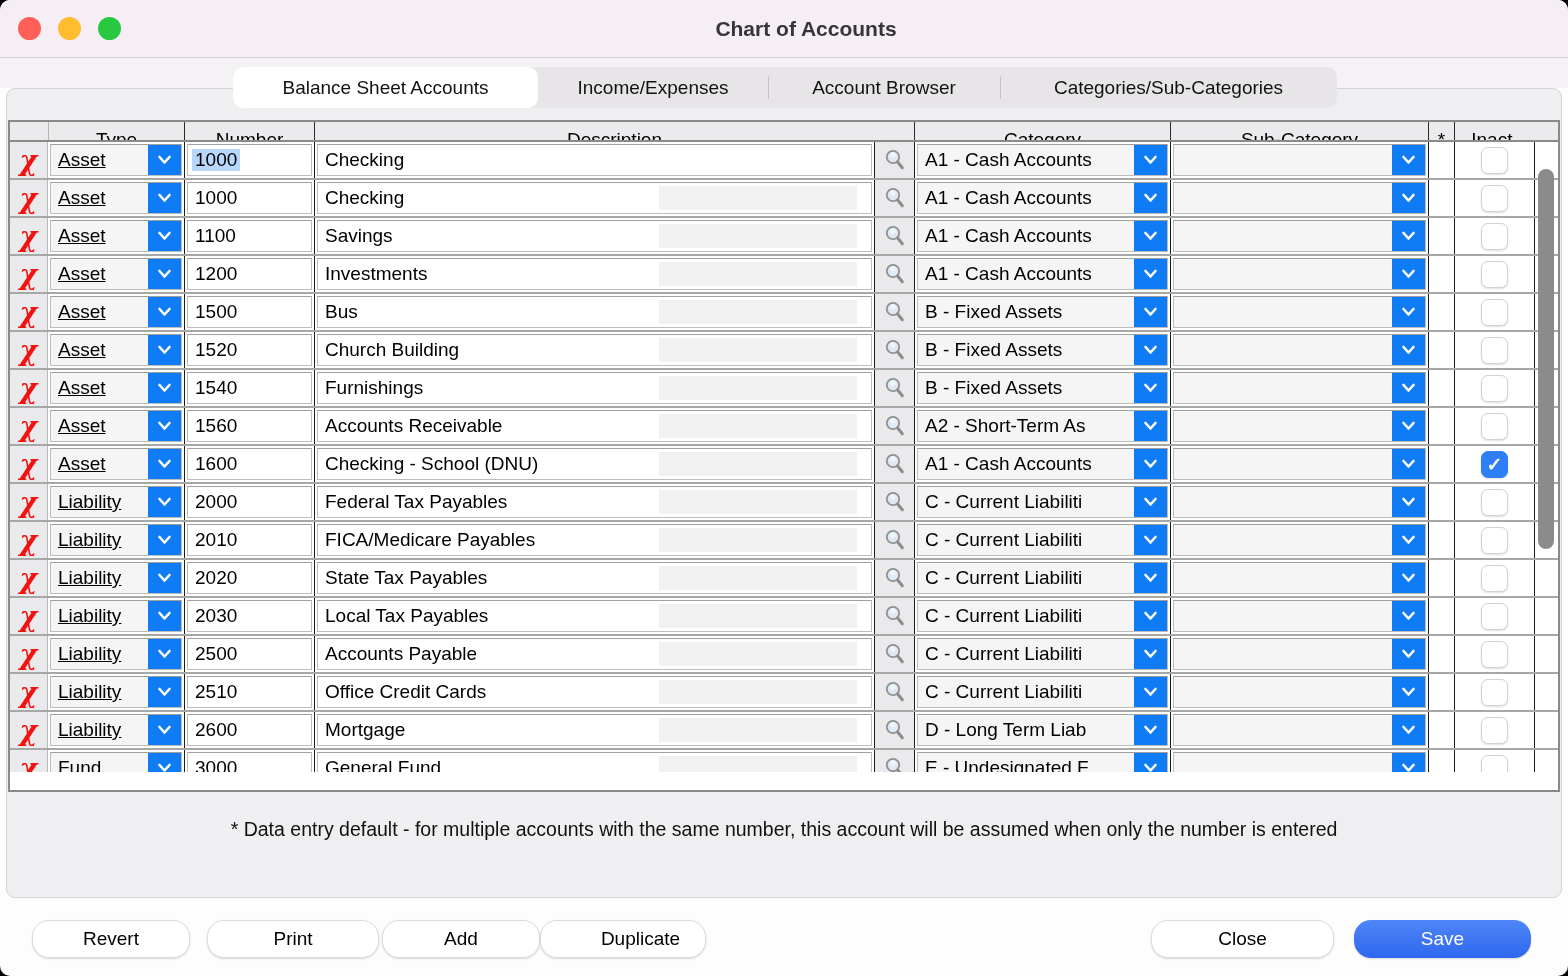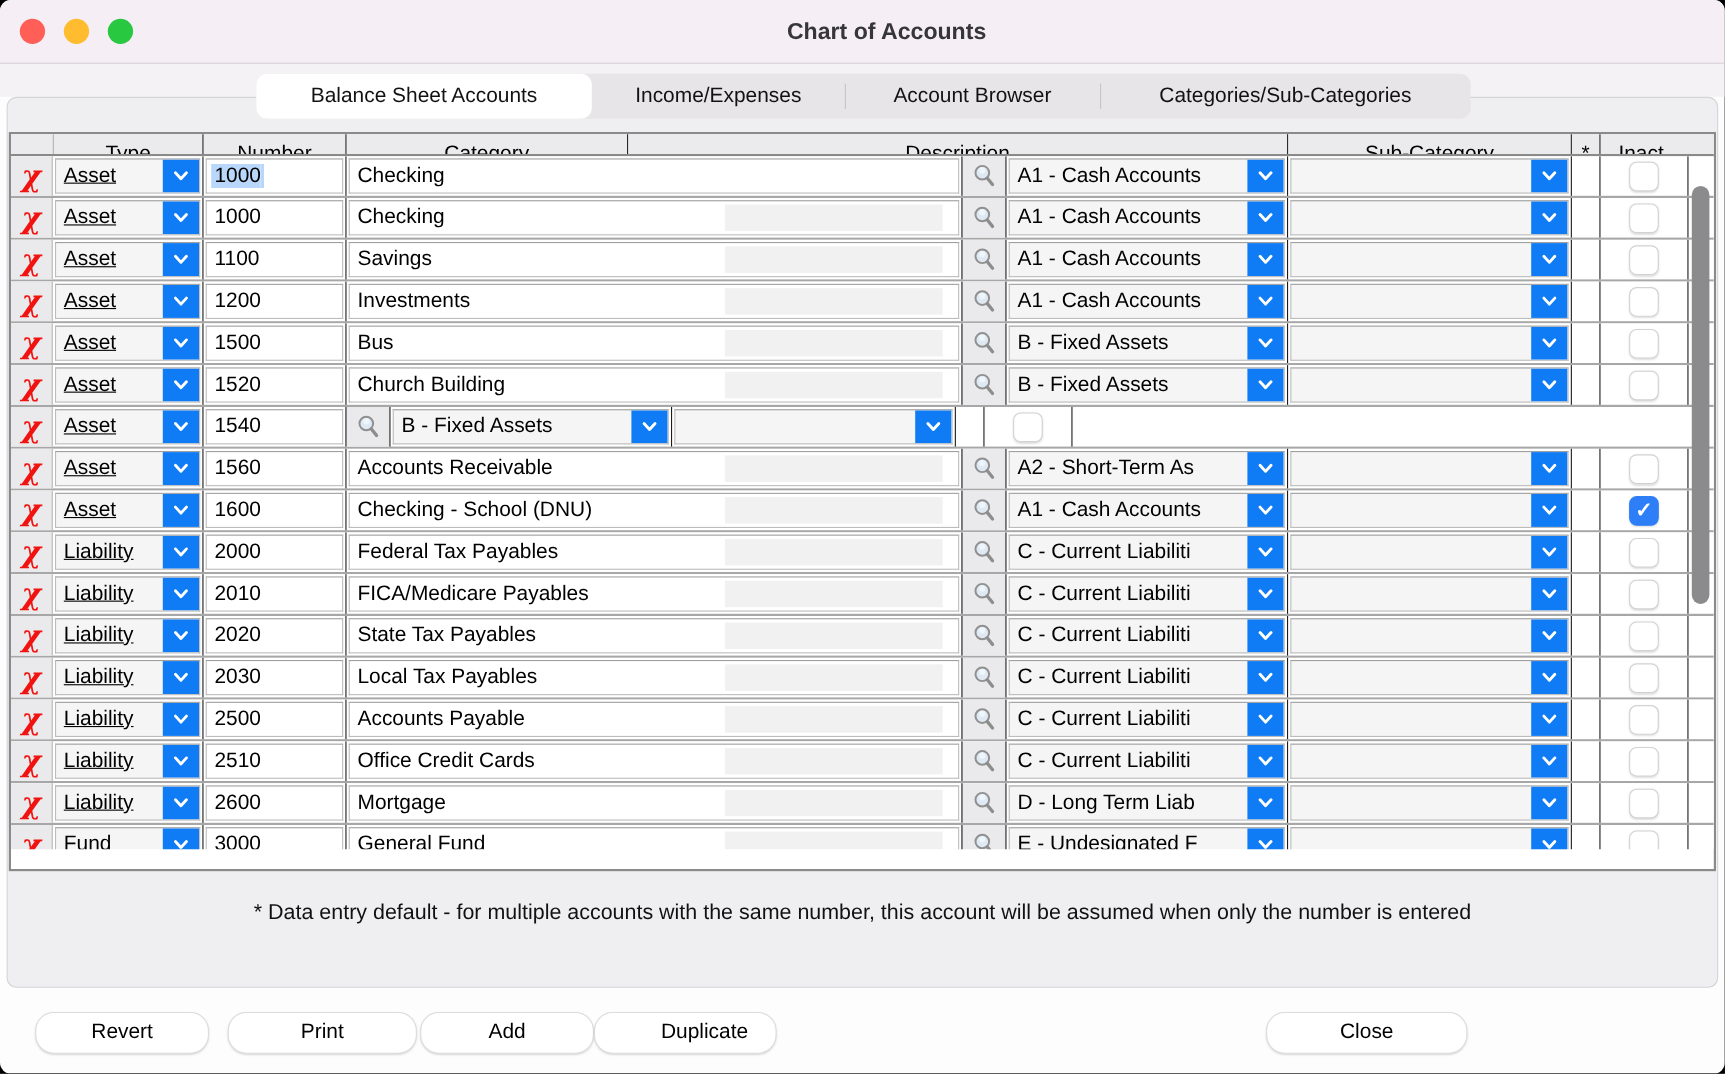--- a/index.html
+++ b/index.html
@@ -123,22 +123,22 @@
       <div class="tab">Income/Expenses</div>
       <div class="tab">Account Browser</div>
       <div class="tab">Categories/Sub-Categories</div>
     </div>
 
   <div class="table">
     <div class="thead">
       <div class="th h-del"></div>
       <div class="th h-type">Type</div>
       <div class="th h-num">Number</div>
+      <div class="th h-desc">Description</div>
       <div class="th h-cat">Category</div>
-      <div class="th h-desc">Description</div>
       <div class="th h-sub">Sub-Category</div>
       <div class="th h-star">*</div>
       <div class="th h-inact">Inact.</div>
       <div class="th h-scroll"></div>
     </div>
     <div class="tbody" id="tbody">
         <div class="trow">
     <div class="c c-del">
       <span class="chi">χ</span>
     </div>
@@ -496,20 +496,26 @@
         <span class="dd">
           <svg width="15" height="12" viewBox="0 0 15 12">
             <path d="M2.5 3 L7.5 8.5 L12.5 3" fill="none" stroke="#fff" stroke-width="2.6" stroke-linecap="round" stroke-linejoin="round"></path>
           </svg>
         </span>
       </div>
     </div>
     <div class="c c-num">
       <div class="field">
         <span class="t numt"><span class="tv">1540</span></span>
+      </div>
+    </div>
+    <div class="c c-desc">
+      <div class="field">
+        <span class="t"><span class="tv">Furnishings</span></span>
+        <span class="subfield"></span>
       </div>
     </div>
     <div class="c c-mag">
       <svg width="24" height="24" viewBox="0 0 24 24">
         <circle cx="10" cy="9" r="6.2" fill="#dfe9f3" stroke="#909090" stroke-width="1.8"></circle>
         <circle cx="10" cy="7" r="2.8" fill="#eef5fb"></circle>
         <line x1="14.6" y1="14" x2="19.3" y2="19.8" stroke="#8d8d8d" stroke-width="3" stroke-linecap="round"></line>
       </svg>
     </div>
     <div class="c c-cat">
@@ -1122,13 +1128,14 @@
     <div class="vthumb"></div>
   </div>
 
   <div class="footnote">* Data entry default - for multiple accounts with the same number, this account will be assumed when only the number is entered</div>
 
   <button class="btn" id="btn-revert">Revert</button>
   <button class="btn" id="btn-print">Print</button>
   <button class="btn" id="btn-add">Add</button>
   <button class="btn" id="btn-dup">Duplicate</button>
   <button class="btn" id="btn-close">Close</button>
+  <button class="btn" id="btn-save">Save</button>
 </div>
 
 </body></html>

